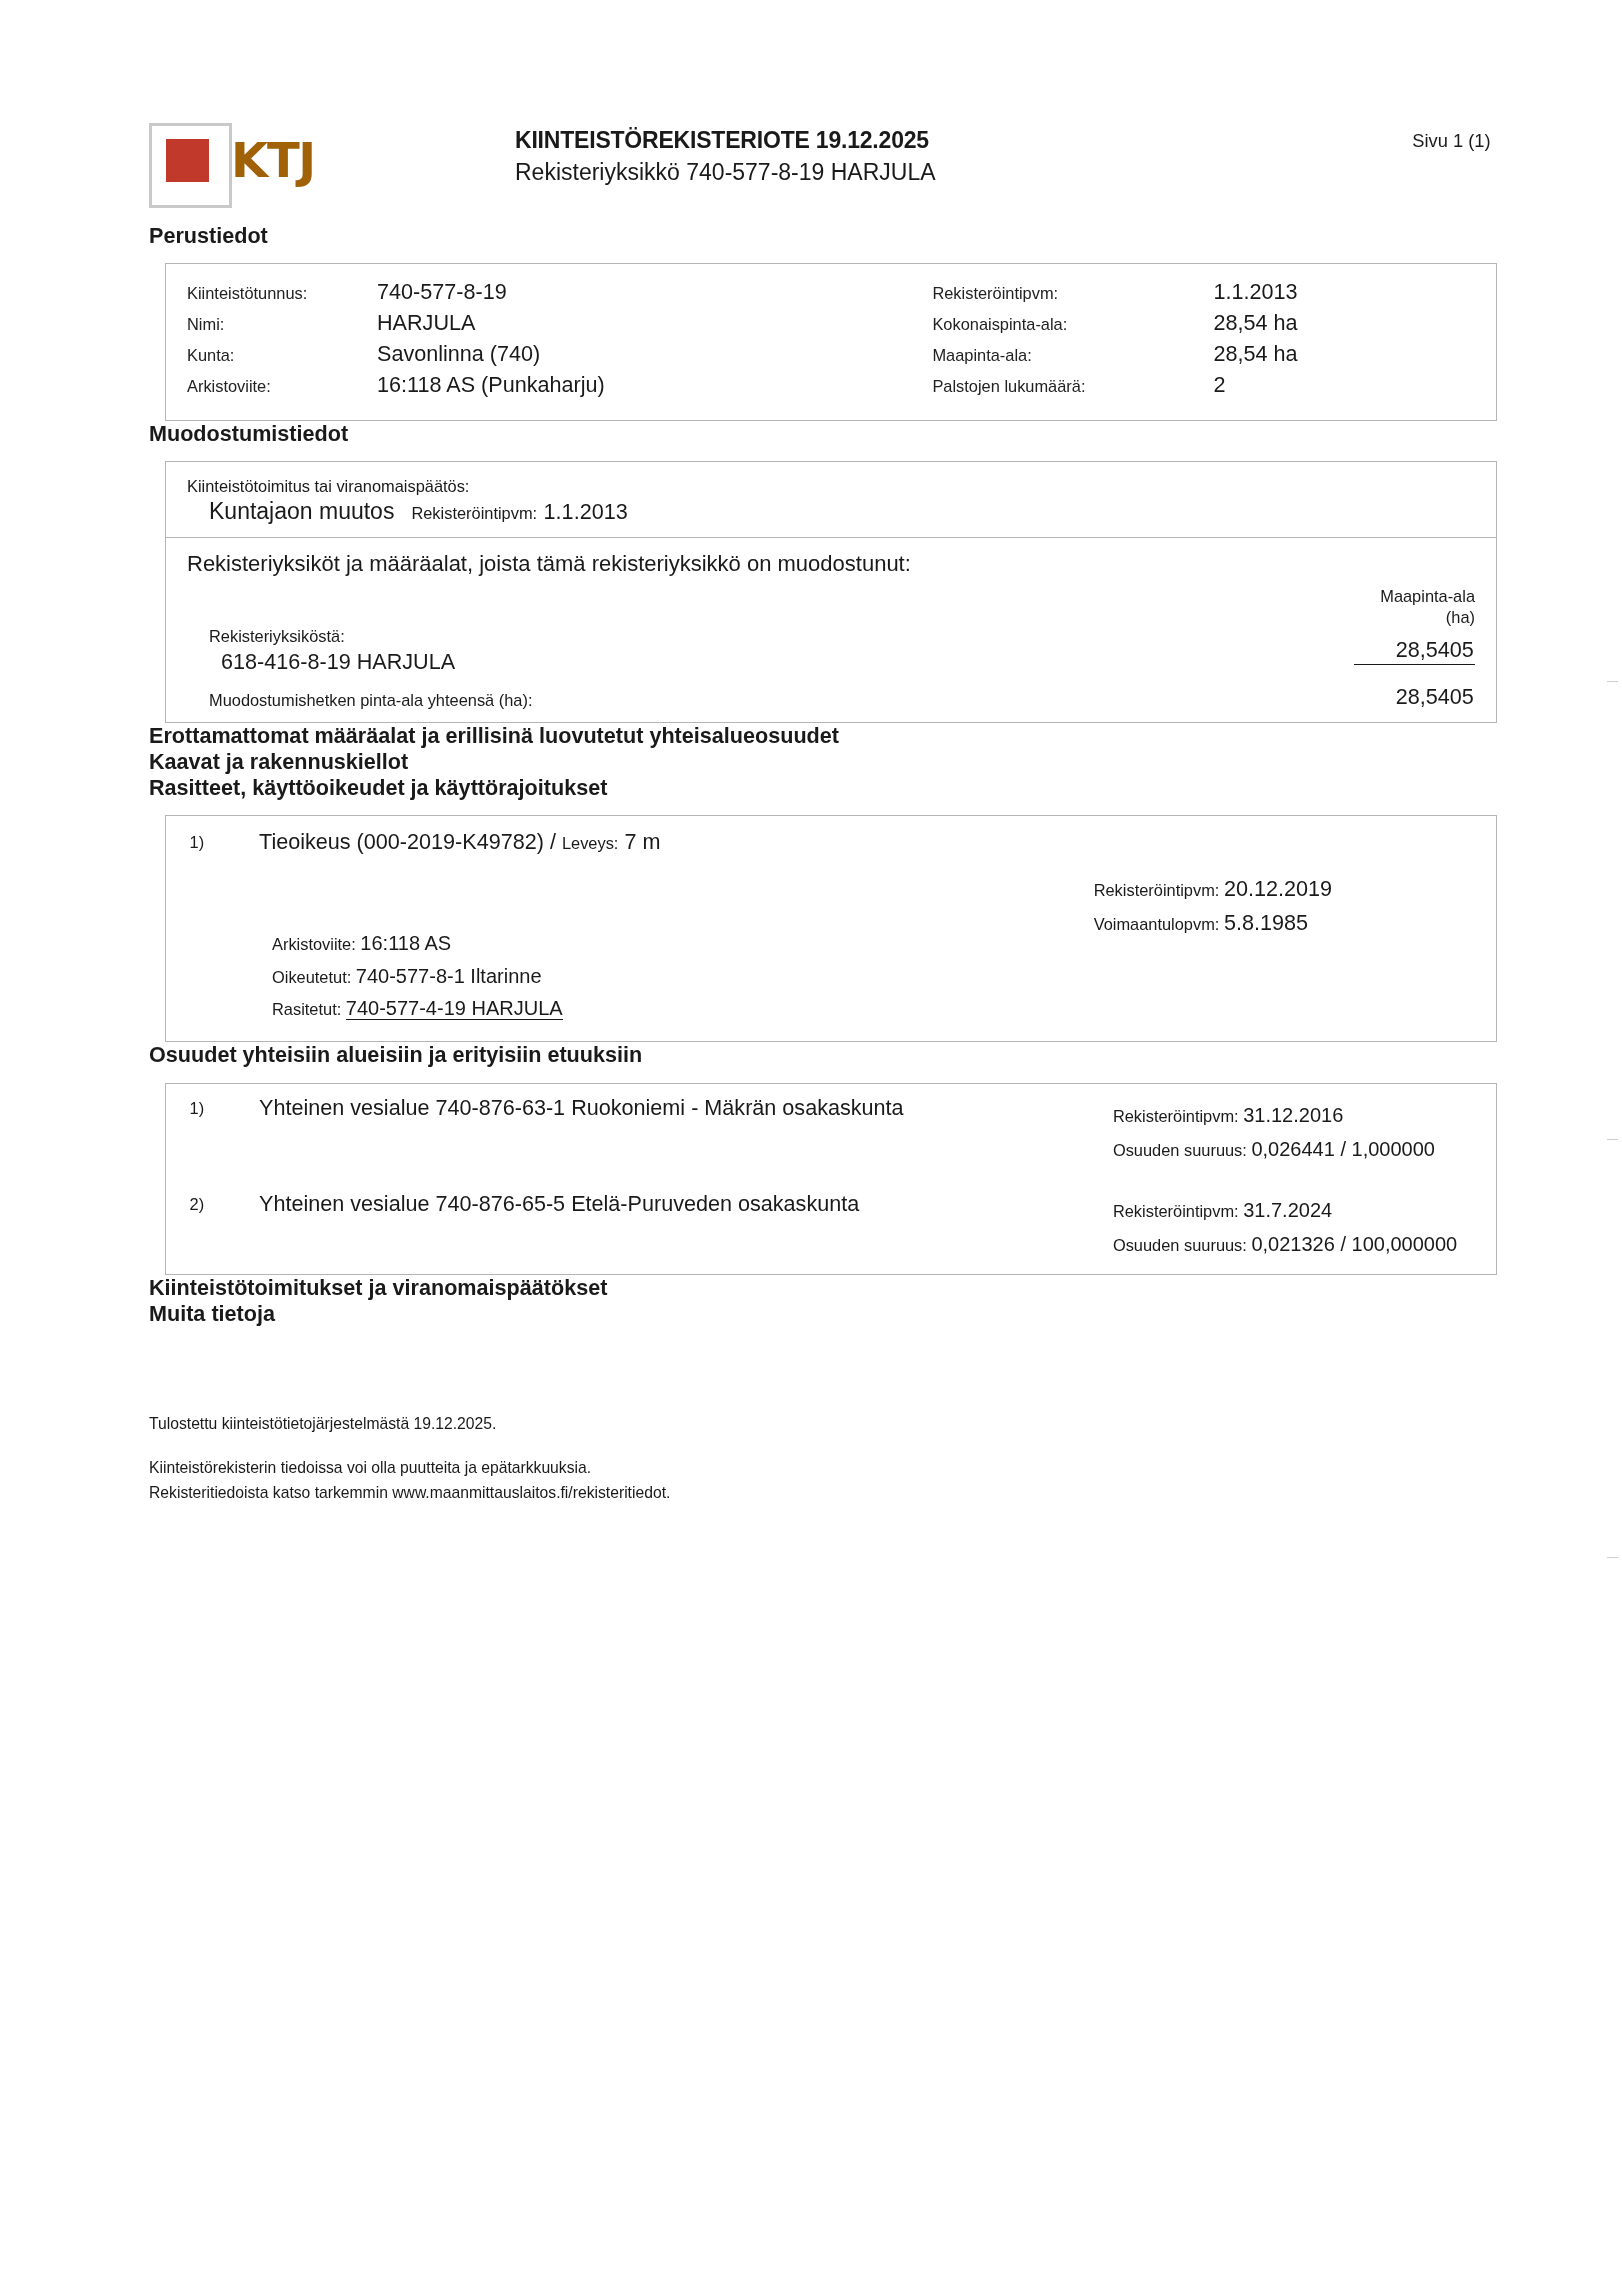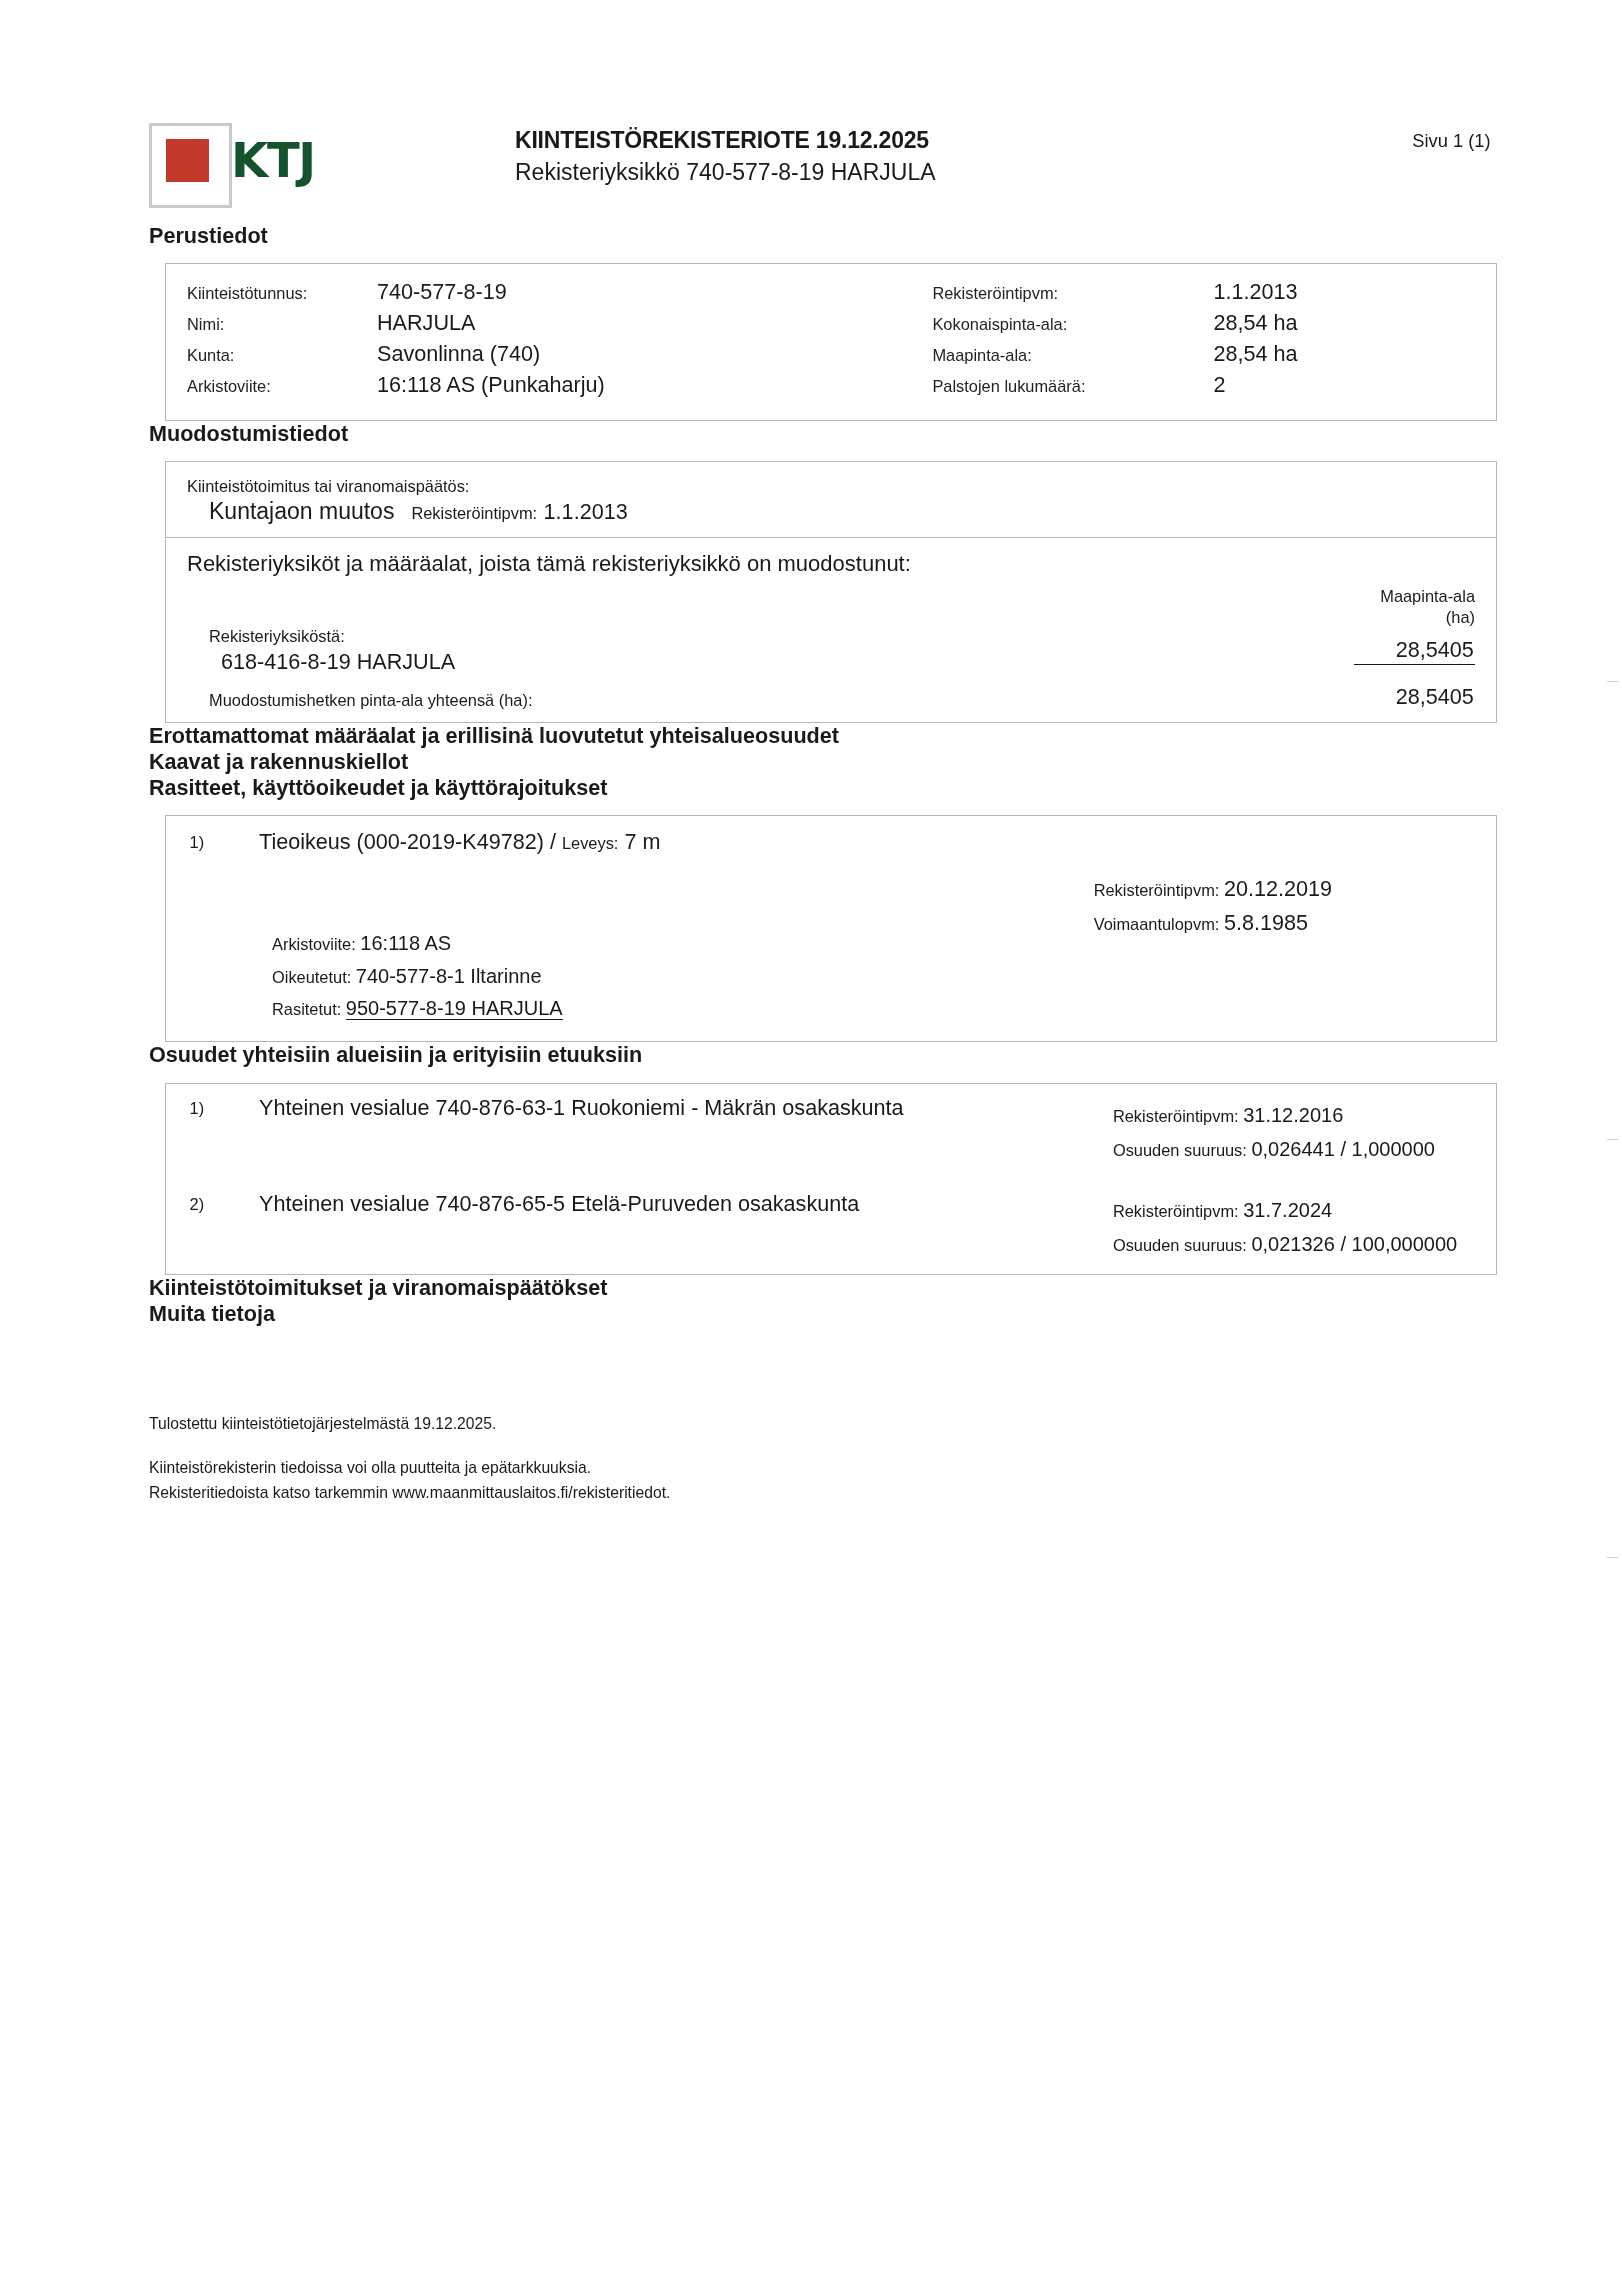--- a/index.html
+++ b/index.html
@@ -55,21 +55,21 @@
     width: 43px;
     height: 43px;
     background: #c0392b;
   }
   .logo-text {
     position: absolute;
     left: 82px;
     top: 9.2px;
     font-size: 48px;
     font-weight: bold;
-    color: #14532d;
+    color: #a16207;
     letter-spacing: -1.3px;
     font-family: "DejaVu Sans", sans-serif;
   }
   .doc-title {
     position: absolute;
     left: 366px;
     top: 9.2px;
     font-size: 23px;
     font-weight: bold;
     letter-spacing: -0.2px;
@@ -411,21 +411,21 @@
           <div>
             <span>Arkistoviite:</span>
             <span class="v">16:118 AS</span>
           </div>
           <div>
             <span>Oikeutetut:</span>
             <span class="v">740-577-8-1 Iltarinne</span>
           </div>
           <div>
             <span>Rasitetut:</span>
-            <span class="u">950-577-8-19 HARJULA</span>
+            <span class="u">740-577-4-19 HARJULA</span>
           </div>
         </div>
       </div>
     </div>
 
     <h2 class="section-title h-sect">Osuudet yhteisiin alueisiin ja erityisiin etuuksiin</h2>
 
     <div class="box">
       <div class="os-item">
         <div class="os-idx">1)</div>

